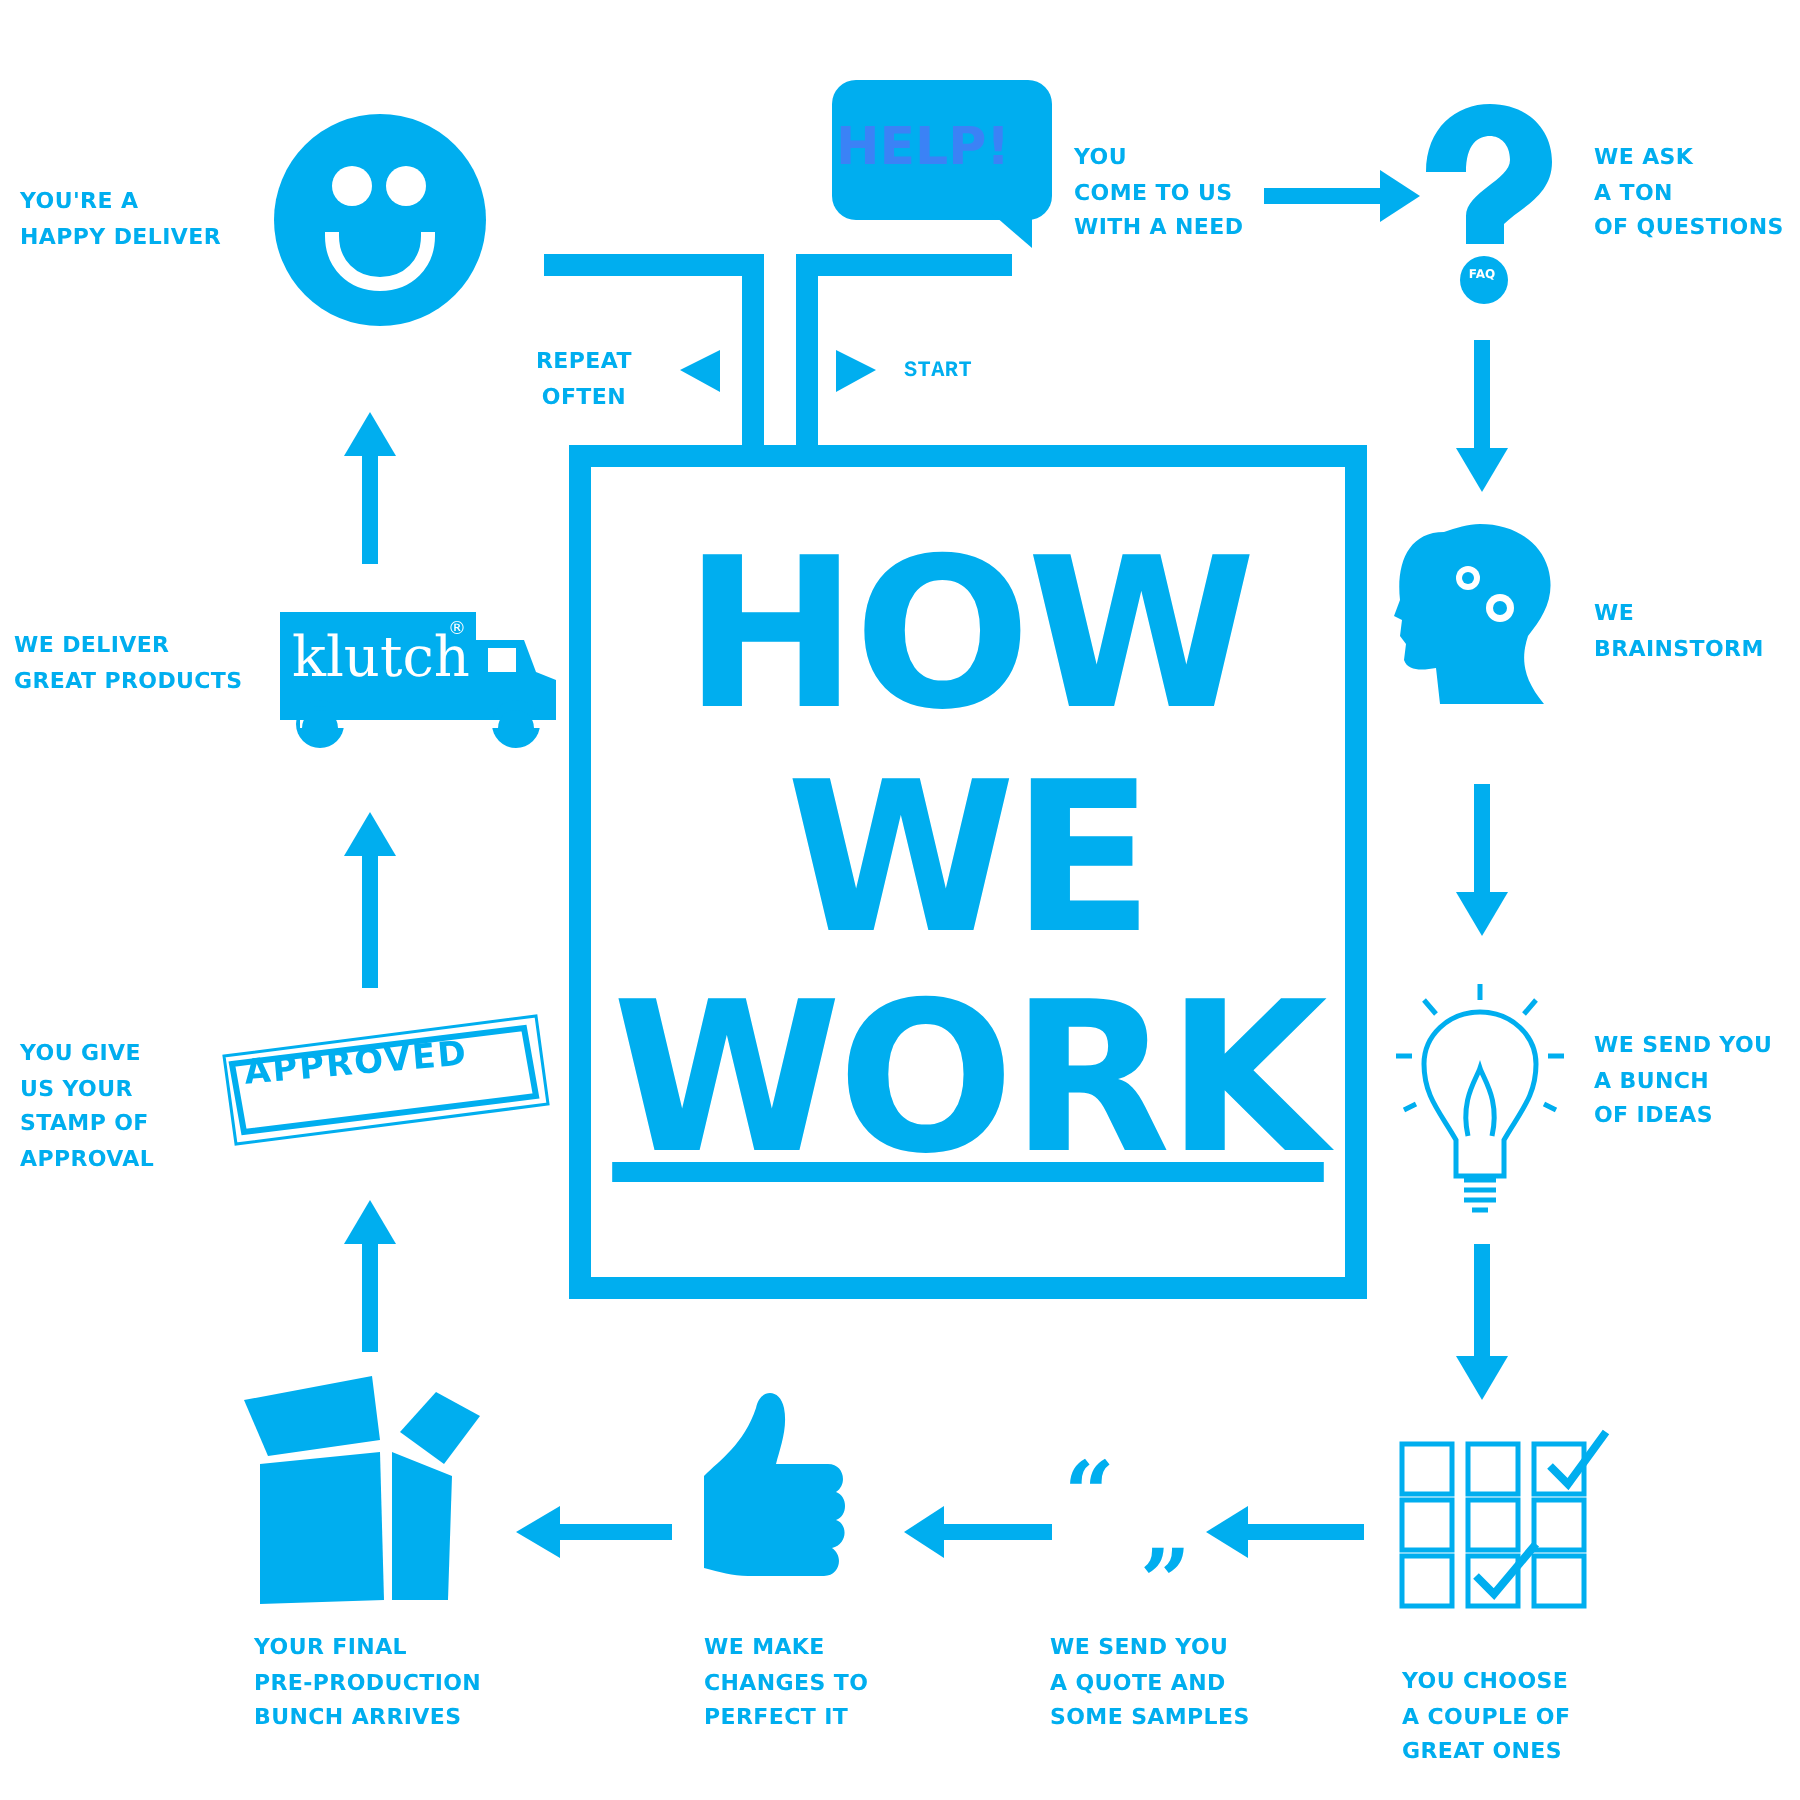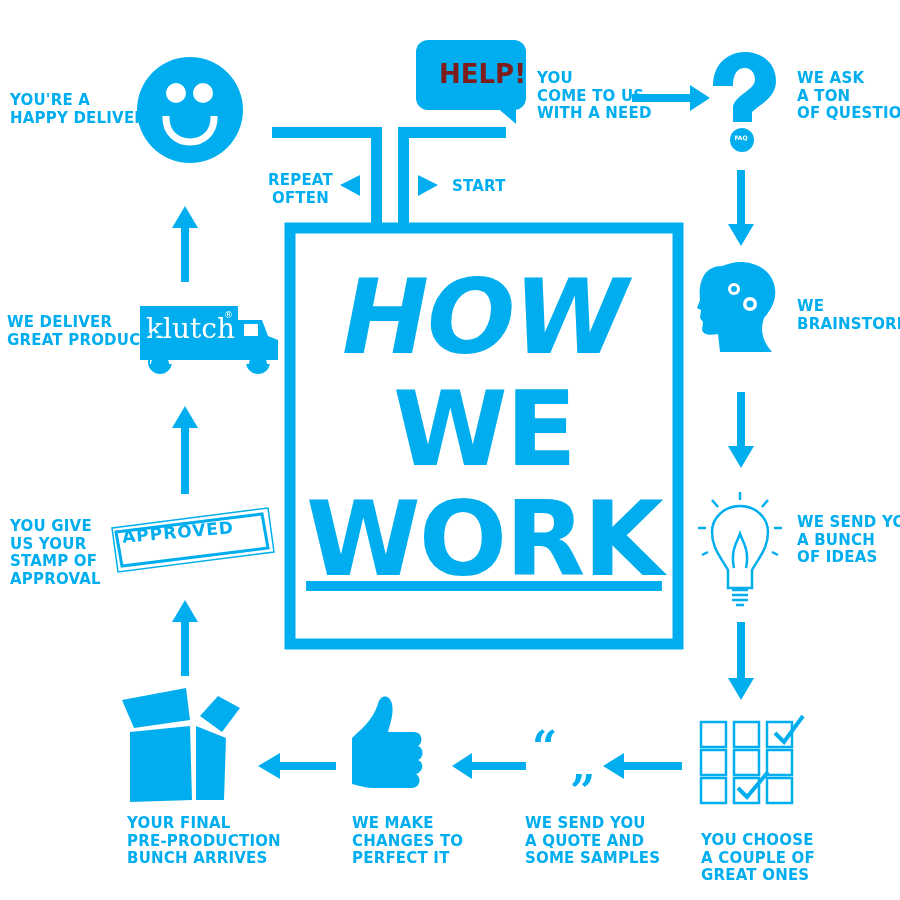--- a/index.html
+++ b/index.html
@@ -1,20 +1,20 @@
 <!DOCTYPE html>
 <html><head>
 <meta charset="utf-8">
 <style>
   html,body{margin:0;padding:0;background:#fff;}
   body{width:900px;height:900px;position:relative;overflow:hidden;font-family:"DejaVu Sans","Liberation Sans",sans-serif;color:#00aeef;}
-  .lbl{position:absolute;font-weight:bold;font-size:15px;line-height:17.5px;color:#00aeef;white-space:pre;letter-spacing:0.2px;}
+  .lbl{position:absolute;font-weight:bold;font-size:11px;line-height:17.5px;color:#00aeef;white-space:pre;letter-spacing:0.2px;}
   svg{position:absolute;left:0;top:0;}
   .title{position:absolute;left:296px;width:376px;text-align:center;font-family:"DejaVu Sans","Liberation Sans",sans-serif;font-weight:bold;color:#00aeef;font-size:104px;line-height:110px;letter-spacing:-2px;}
-  .help{position:absolute;left:418px;top:42px;width:108px;height:64px;color:#7f1d1d;font-weight:bold;font-size:26px;line-height:64px;text-align:right;}
+  .help{position:absolute;left:418px;top:42px;width:108px;height:64px;color:#3b82f6;font-weight:bold;font-size:26px;line-height:64px;text-align:left;}
   .klutch{position:absolute;left:146px;top:314px;color:#fff;font-family:"DejaVu Serif","Liberation Serif",serif;font-size:28px;line-height:30px;}
   .reg{position:absolute;left:224px;top:310px;color:#fff;font-size:9px;}
   .faq{position:absolute;left:730px;top:134px;width:22px;color:#fff;font-size:6px;font-weight:bold;text-align:center;}
   .stamp{position:absolute;left:122px;top:522px;color:#00aeef;font-size:17px;font-weight:bold;letter-spacing:1px;transform:rotate(-5deg);}
   .quote{position:absolute;color:#00aeef;font-family:"DejaVu Serif","Liberation Serif",serif;font-weight:bold;font-size:44px;line-height:44px;}
 </style>
 </head>
 <body>
 
 <svg width="900" height="900" viewBox="0 0 900 900">
@@ -152,35 +152,35 @@
 
     <g>
       <circle cx="190" cy="110" r="53"></circle>
       <circle cx="176" cy="93" r="10" fill="#fff"></circle>
       <circle cx="203" cy="93" r="10" fill="#fff"></circle>
       <path d="M166,116 L166,118 C166,132 176,142 190,142 C204,142 214,132 214,118 L214,116" fill="none" stroke="#fff" stroke-width="7"></path>
     </g>
   </g>
 </svg>
 
-<div class="title" style="top:262px;font-style:italic;">HOW</div>
+<div class="title" style="top:262px;">HOW</div>
 <div class="title" style="top:374px;">WE</div>
 <div class="title" style="top:484px;text-decoration:underline;">WORK</div>
 
 <div class="help">HELP!</div>
 <div class="faq">FAQ</div>
 <div class="klutch">klutch</div>
 <div class="reg">®</div>
 <div class="stamp">APPROVED</div>
 <div class="quote" style="left:532px;top:726px;">“</div>
 <div class="quote" style="left:570px;top:770px;">”</div>
 
 <div class="lbl" style="left:268px;top:172px;text-align:center;">REPEAT
 OFTEN</div>
-<div class="lbl" style="left:452px;top:178px;">START</div>
+<div class="lbl" style="left:452px;top:178px;font-family:Liberation Mono, monospace;">START</div>
 
 <div class="lbl" style="left:537px;top:70px;">YOU
 COME TO US
 WITH A NEED</div>
 <div class="lbl" style="left:797px;top:70px;">WE ASK
 A TON
 OF QUESTIONS</div>
 <div class="lbl" style="left:797px;top:298px;">WE
 BRAINSTORM</div>
 <div class="lbl" style="left:797px;top:514px;">WE SEND YOU

